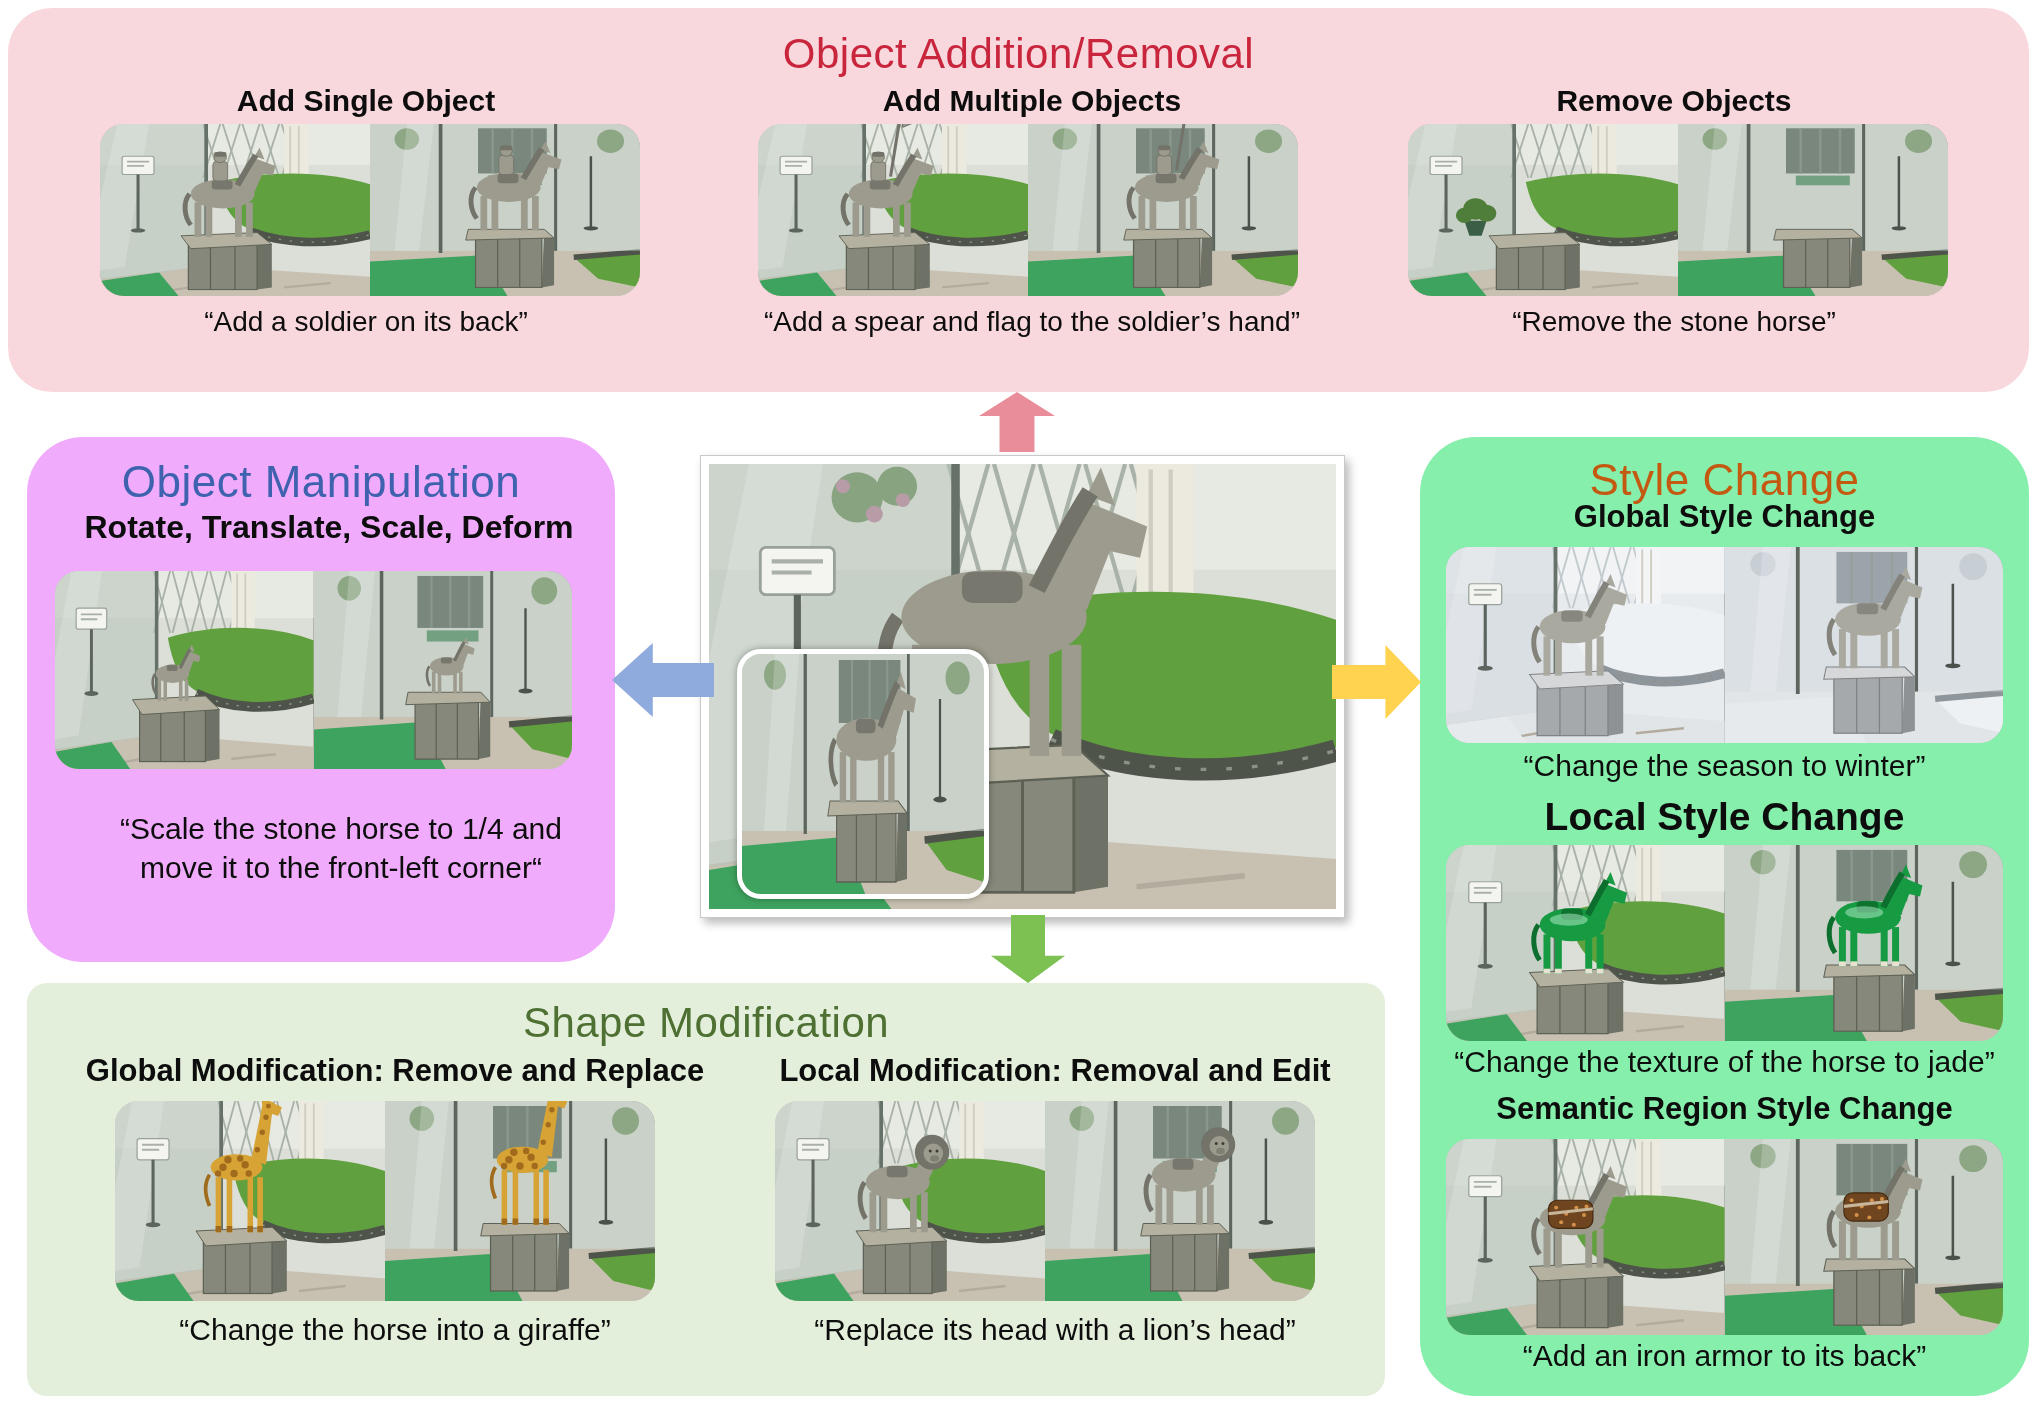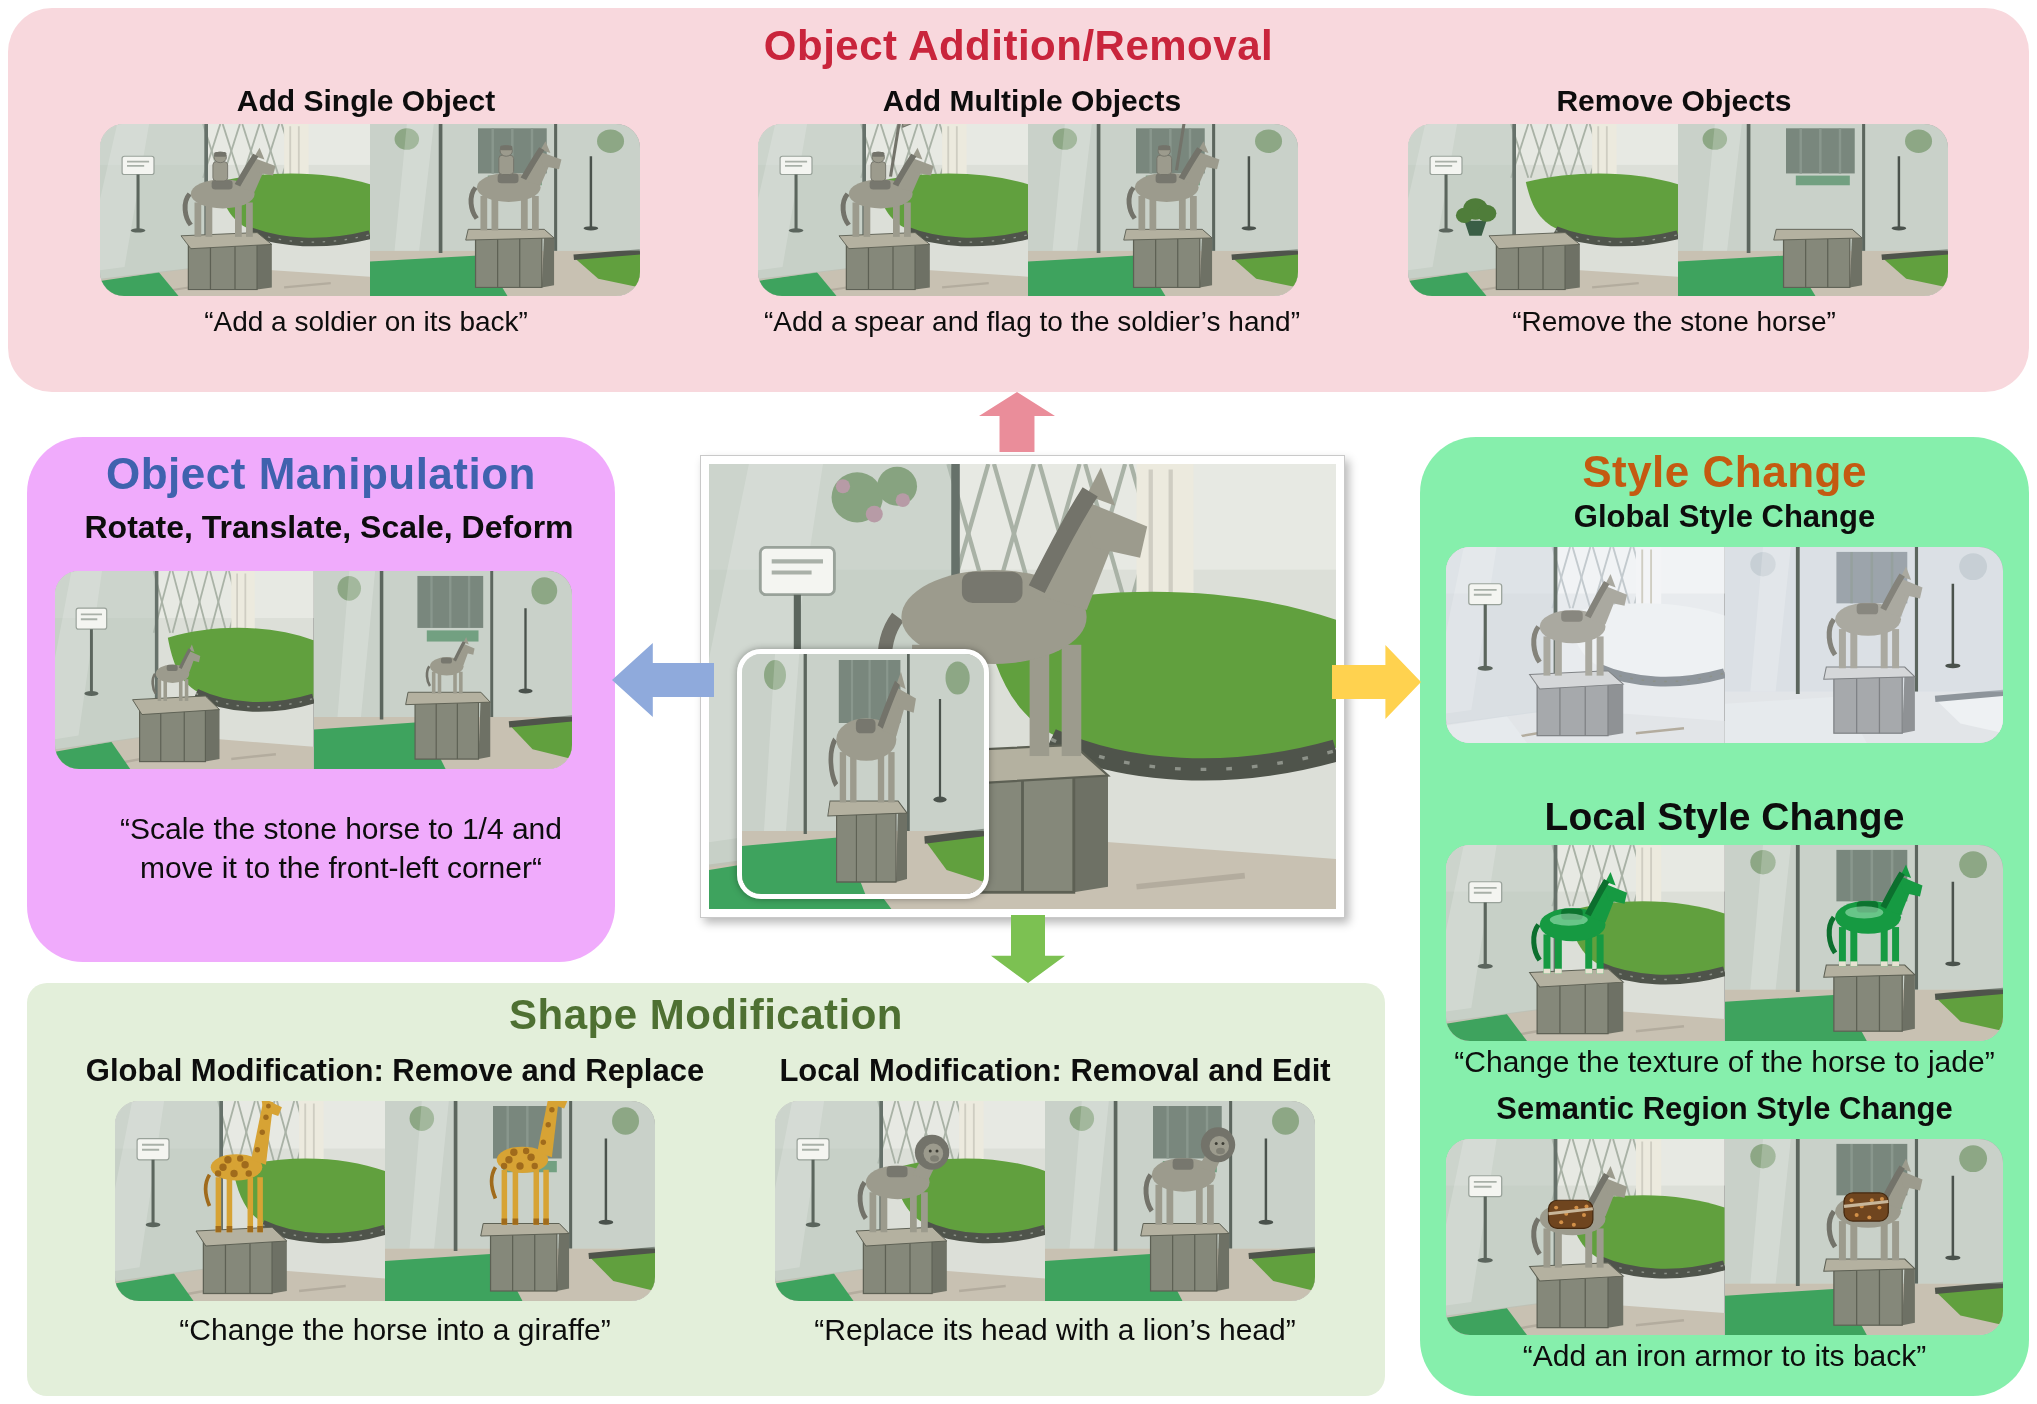--- a/index.html
+++ b/index.html
@@ -1,20 +1,20 @@
 <!DOCTYPE html>
 <html><head>
 <meta charset="utf-8">
 <style>
   html,body{margin:0;padding:0;background:#ffffff;}
   .canvas{position:relative;width:2037px;height:1404px;background:#ffffff;
           font-family:"Liberation Sans",sans-serif;color:#111;overflow:hidden;}
   .panel{position:absolute;}
   .panel-title{position:absolute;left:0;width:100%;text-align:center;
-               font-size:42px;font-weight:bold;letter-spacing:0.5px;}
+               font-size:42px;font-weight:normal;letter-spacing:0.5px;margin-top:8px;}
   .sec-h{position:absolute;text-align:center;font-size:30px;font-weight:bold;color:#0d0d0d;}
   .cap{position:absolute;text-align:center;font-size:28px;color:#0d0d0d;}
   .cap.big{font-size:30px;}
   .pair{position:absolute;display:flex;border-radius:24px;overflow:hidden;background:#888;}
   .scene{flex:1;min-width:0;}
   .scene svg{width:100%;height:100%;display:block;}
   
   .p-add   {left:8px;   top:8px;   width:2021px;height:384px;border-radius:44px;background:#F8D8DD;}
   .p-manip {left:27px;  top:437px; width:588px; height:525px;border-radius:56px;background:#f0abfc;}
   .p-style {left:1420px;top:437px; width:609px; height:959px;border-radius:56px;background:#86efac;}
@@ -529,20 +529,21 @@
               <ellipse cx="0" cy="-40" rx="26" ry="13.5" fill="#aaa9a0"></ellipse>
               <polygon points="13,-46 25,-72 36,-68 26,-42" fill="#aaa9a0"></polygon>
               <polygon points="24,-74 43,-66 41,-57 28,-60" fill="#aaa9a0"></polygon>
               <polygon points="26,-75 30,-83 34,-72" fill="#aaa9a0"></polygon>
               <path d="M12,-48 C18,-60 22,-68 27,-76" stroke="#84837b" stroke-width="5" fill="none"></path>
               <rect x="-9" y="-53" width="17" height="9" rx="3" fill="#84837b" opacity="0.9"></rect>
             </g>
           </svg>
         </div>
     </div>
+    <div class="cap big" style="left:0;top:312px;width:100%;">“Change the season to winter”</div>
 
     <div class="sec-h" style="left:0;top:358px;width:100%;font-size:39px;">Local Style Change</div>
     <div class="pair" style="left:26px;top:408px;width:557px;height:196px;">
       <div class="scene">
           <svg xmlns="http://www.w3.org/2000/svg" viewBox="0 0 220 160" preserveAspectRatio="none">
             <rect width="220" height="160" fill="#dcdfd8"></rect>
             <rect width="220" height="38" fill="#e7e9e3"></rect>
             <line x1="98" y1="0" x2="84" y2="50" stroke="#a9b2a6" stroke-width="1.5"></line>
             <line x1="84" y1="0" x2="98" y2="50" stroke="#a9b2a6" stroke-width="1.5"></line>
             <line x1="114" y1="0" x2="100" y2="50" stroke="#a9b2a6" stroke-width="1.5"></line>

